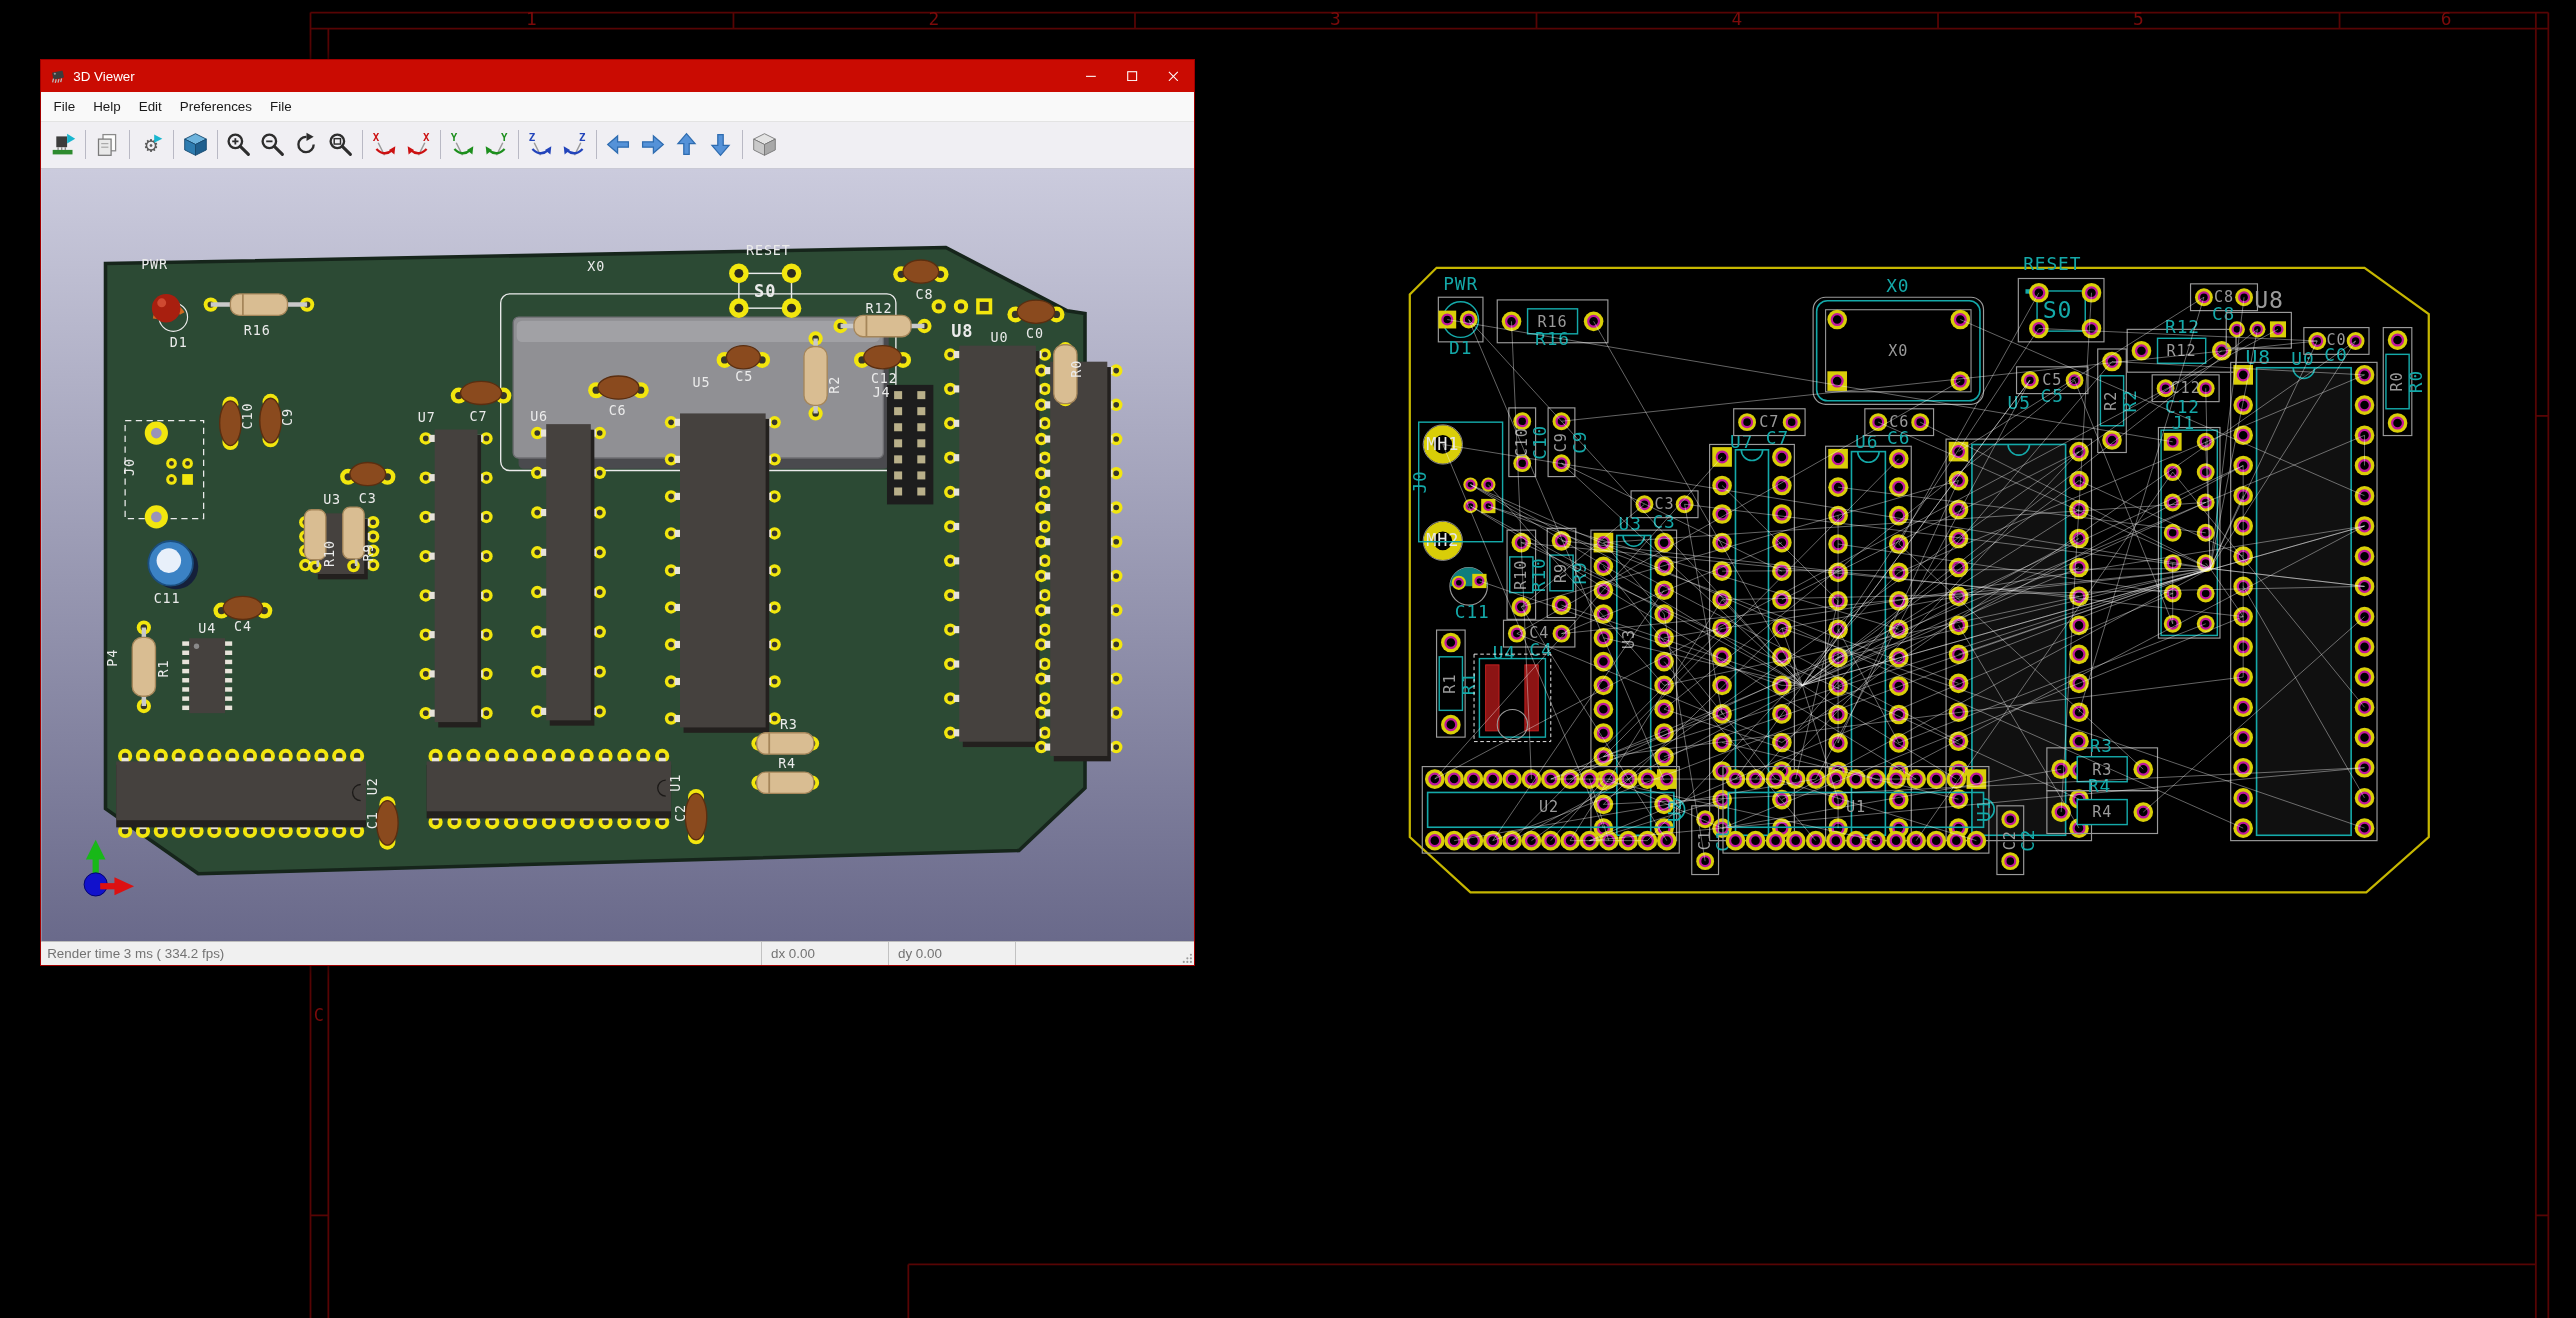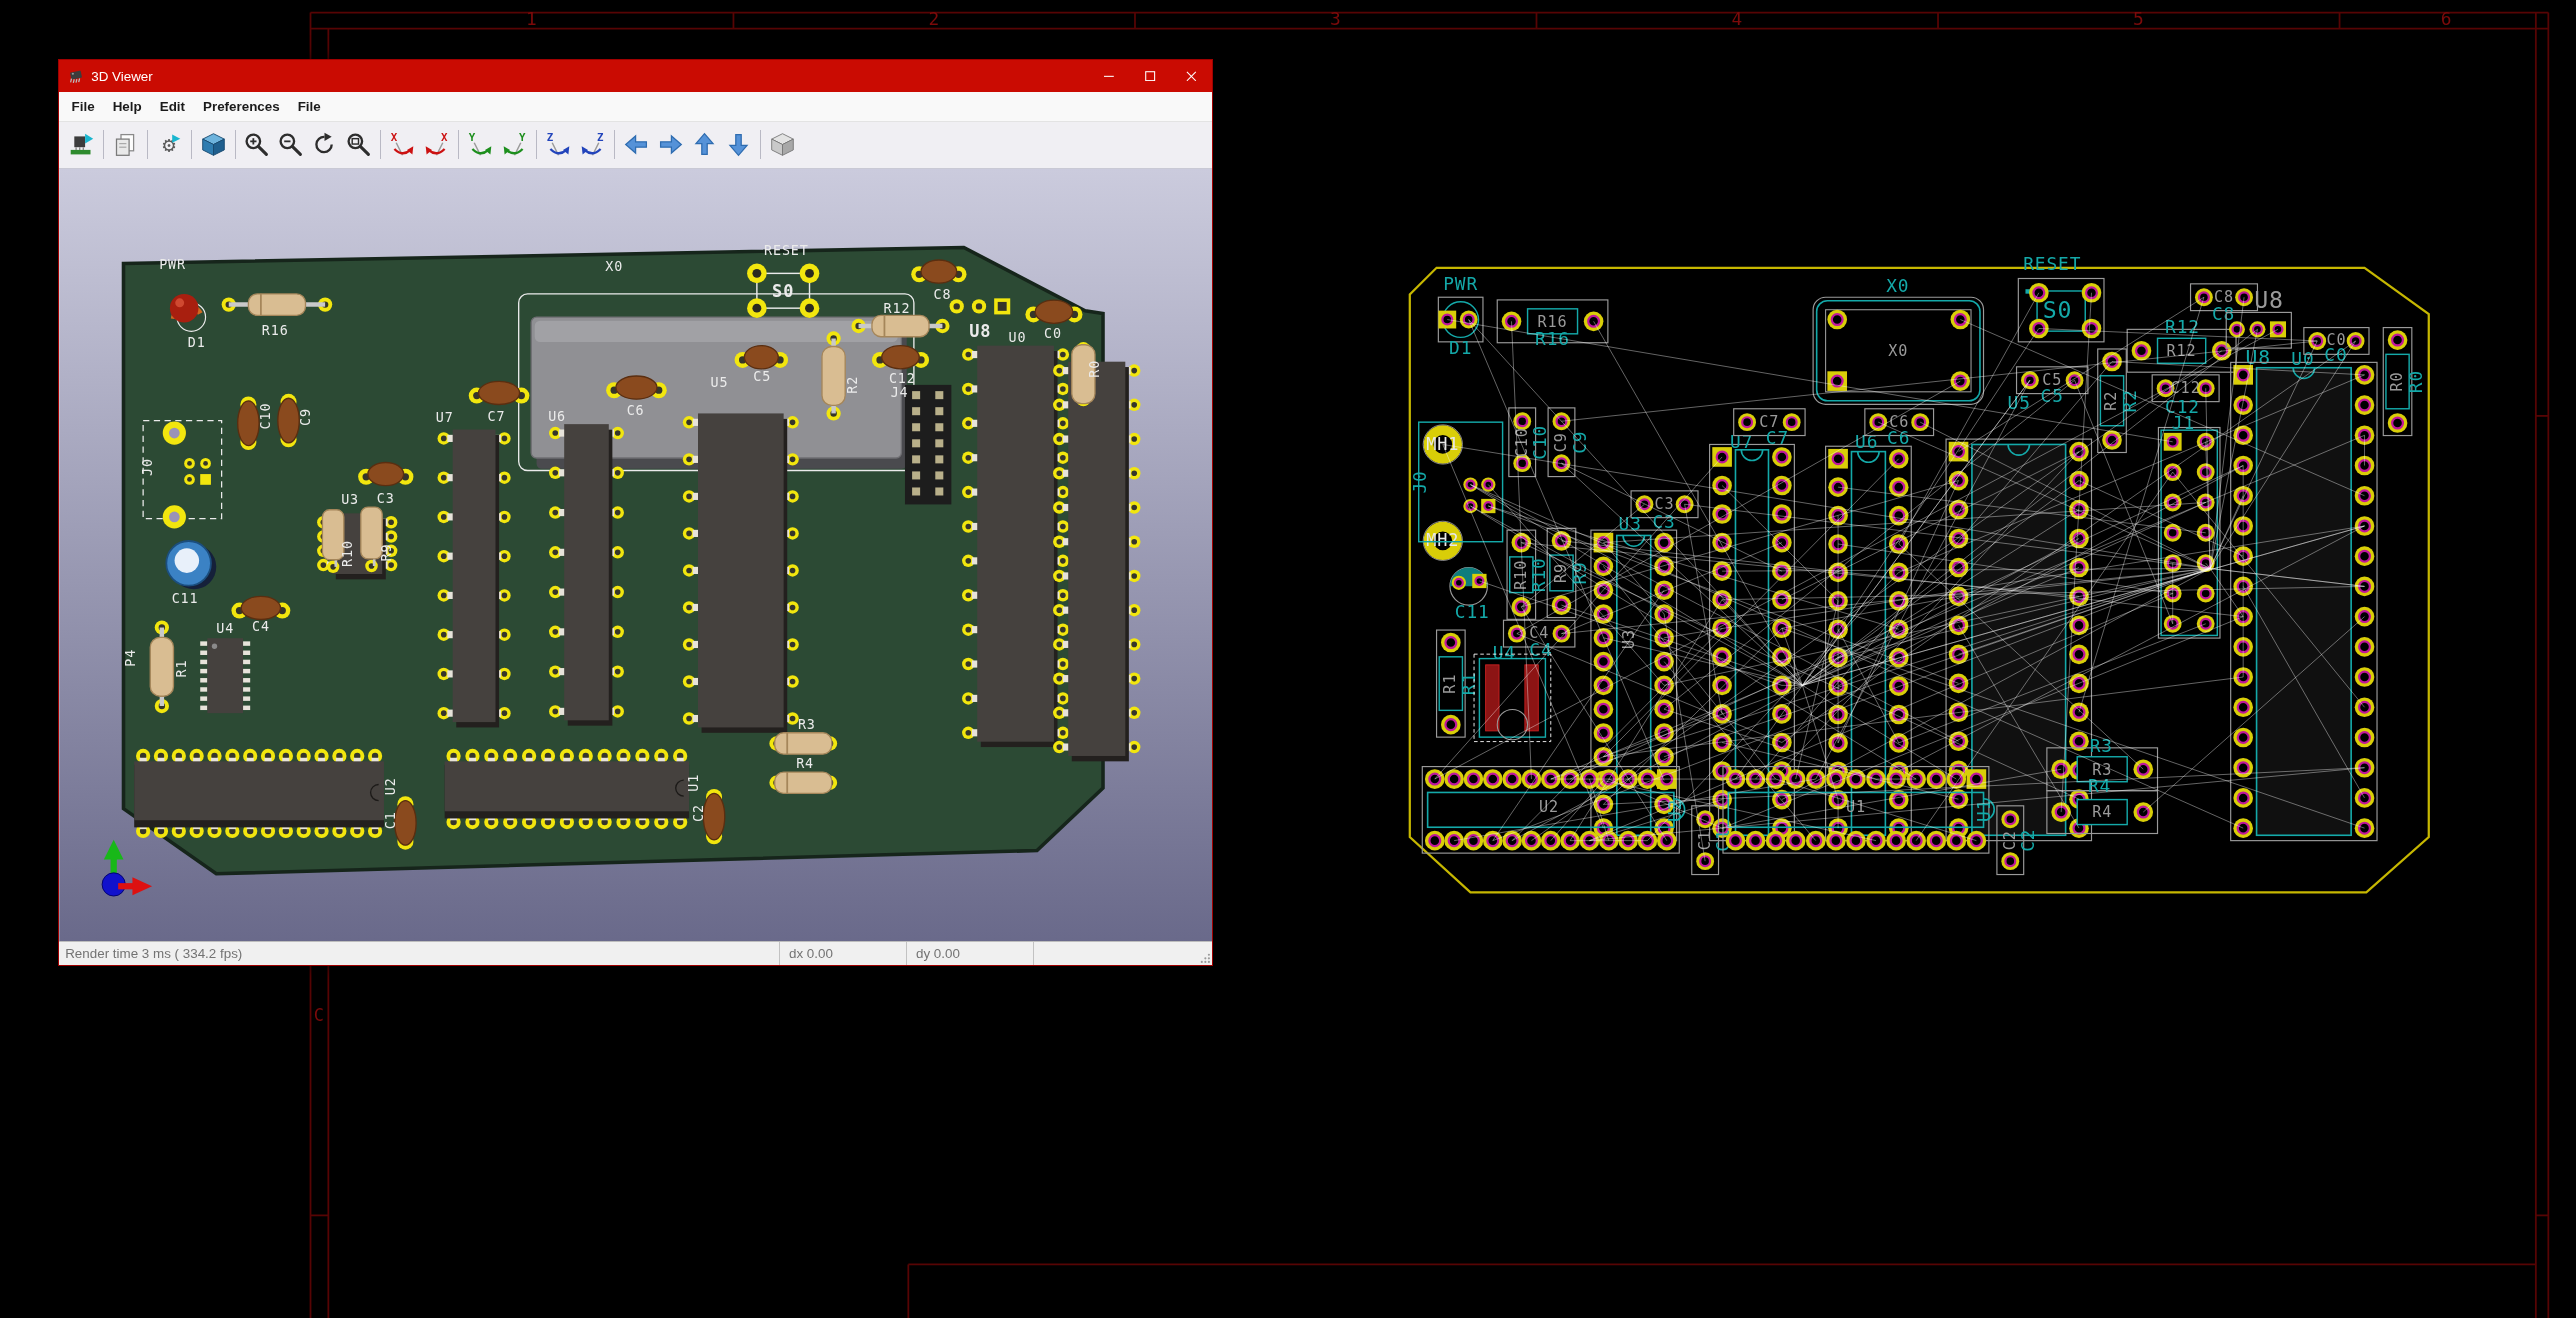--- a/index.html
+++ b/index.html
@@ -1,30 +1,30 @@
 <!DOCTYPE html>
 <html style="font-size:14.3px"><head>
 <meta charset="utf-8">
 <style>
   html,body{margin:0;padding:0;background:#000;}
   .stage{position:relative;width:2576px;height:1319px;background:#000;overflow:hidden;
          font-family:"Liberation Sans",sans-serif;}
   #bg-canvas{position:absolute;left:0;top:0;z-index:0;}
   
-  .win{position:absolute;left:58px;top:59px;width:1155px;height:907px;z-index:5;
+  .win{position:absolute;left:40px;top:59px;width:1155px;height:907px;z-index:5;
        border:0.9px solid #a00000;background:#f0f0f0;box-sizing:border-box;
        box-shadow:0 0 16px rgba(0,0,0,0.8);display:flex;flex-direction:column;}
   .titlebar{height:32px;background:#ca0b02;display:flex;align-items:center;flex:0 0 32px;}
   .titlebar .appicon{width:18px;height:18px;margin:0 6.2px 0 8px;}
   .titlebar .title{color:#fff;font-size:13.4px;flex:1;}
   .winbtn{width:41px;height:32px;display:flex;align-items:center;justify-content:center;
           color:#fff;font-size:13.4px;cursor:default;}
   .winbtn svg{display:block;}
   .menubar{height:28.6px;background:#f9f9f9;display:flex;align-items:center;
-           font-size:13.4px;color:#1b1b1b;flex:0 0 28.6px;border-bottom:0.9px solid #e3e3e3;padding-left:3.6px;font-weight:bold;}
+           font-size:13.4px;color:#1b1b1b;flex:0 0 28.6px;border-bottom:0.9px solid #e3e3e3;padding-left:3.6px;}
   .menuitem{padding:0 9px;height:100%;display:flex;align-items:center;}
   .toolbar{height:46px;background:#f0eff3;border-bottom:0.9px solid #c9c9d4;display:flex;
            align-items:center;padding-left:5.4px;flex:0 0 46px;}
   .tbtn{width:34px;height:34px;display:flex;align-items:center;justify-content:center;border-radius:2.7px;}
   .tsep{width:0.9px;height:28.6px;background:#b9b9c4;margin:0 4.5px;}
   .viewport{flex:1;position:relative;overflow:hidden;}
   .viewport svg{position:absolute;left:0;top:0;}
   .statusbar{height:23px;background:#f0f0f0;border-top:0.9px solid #bdbdbd;display:flex;
              align-items:center;font-size:13.4px;color:#737373;flex:0 0 23px;}
   .st-left{flex:1;padding-left:6.2px;}

